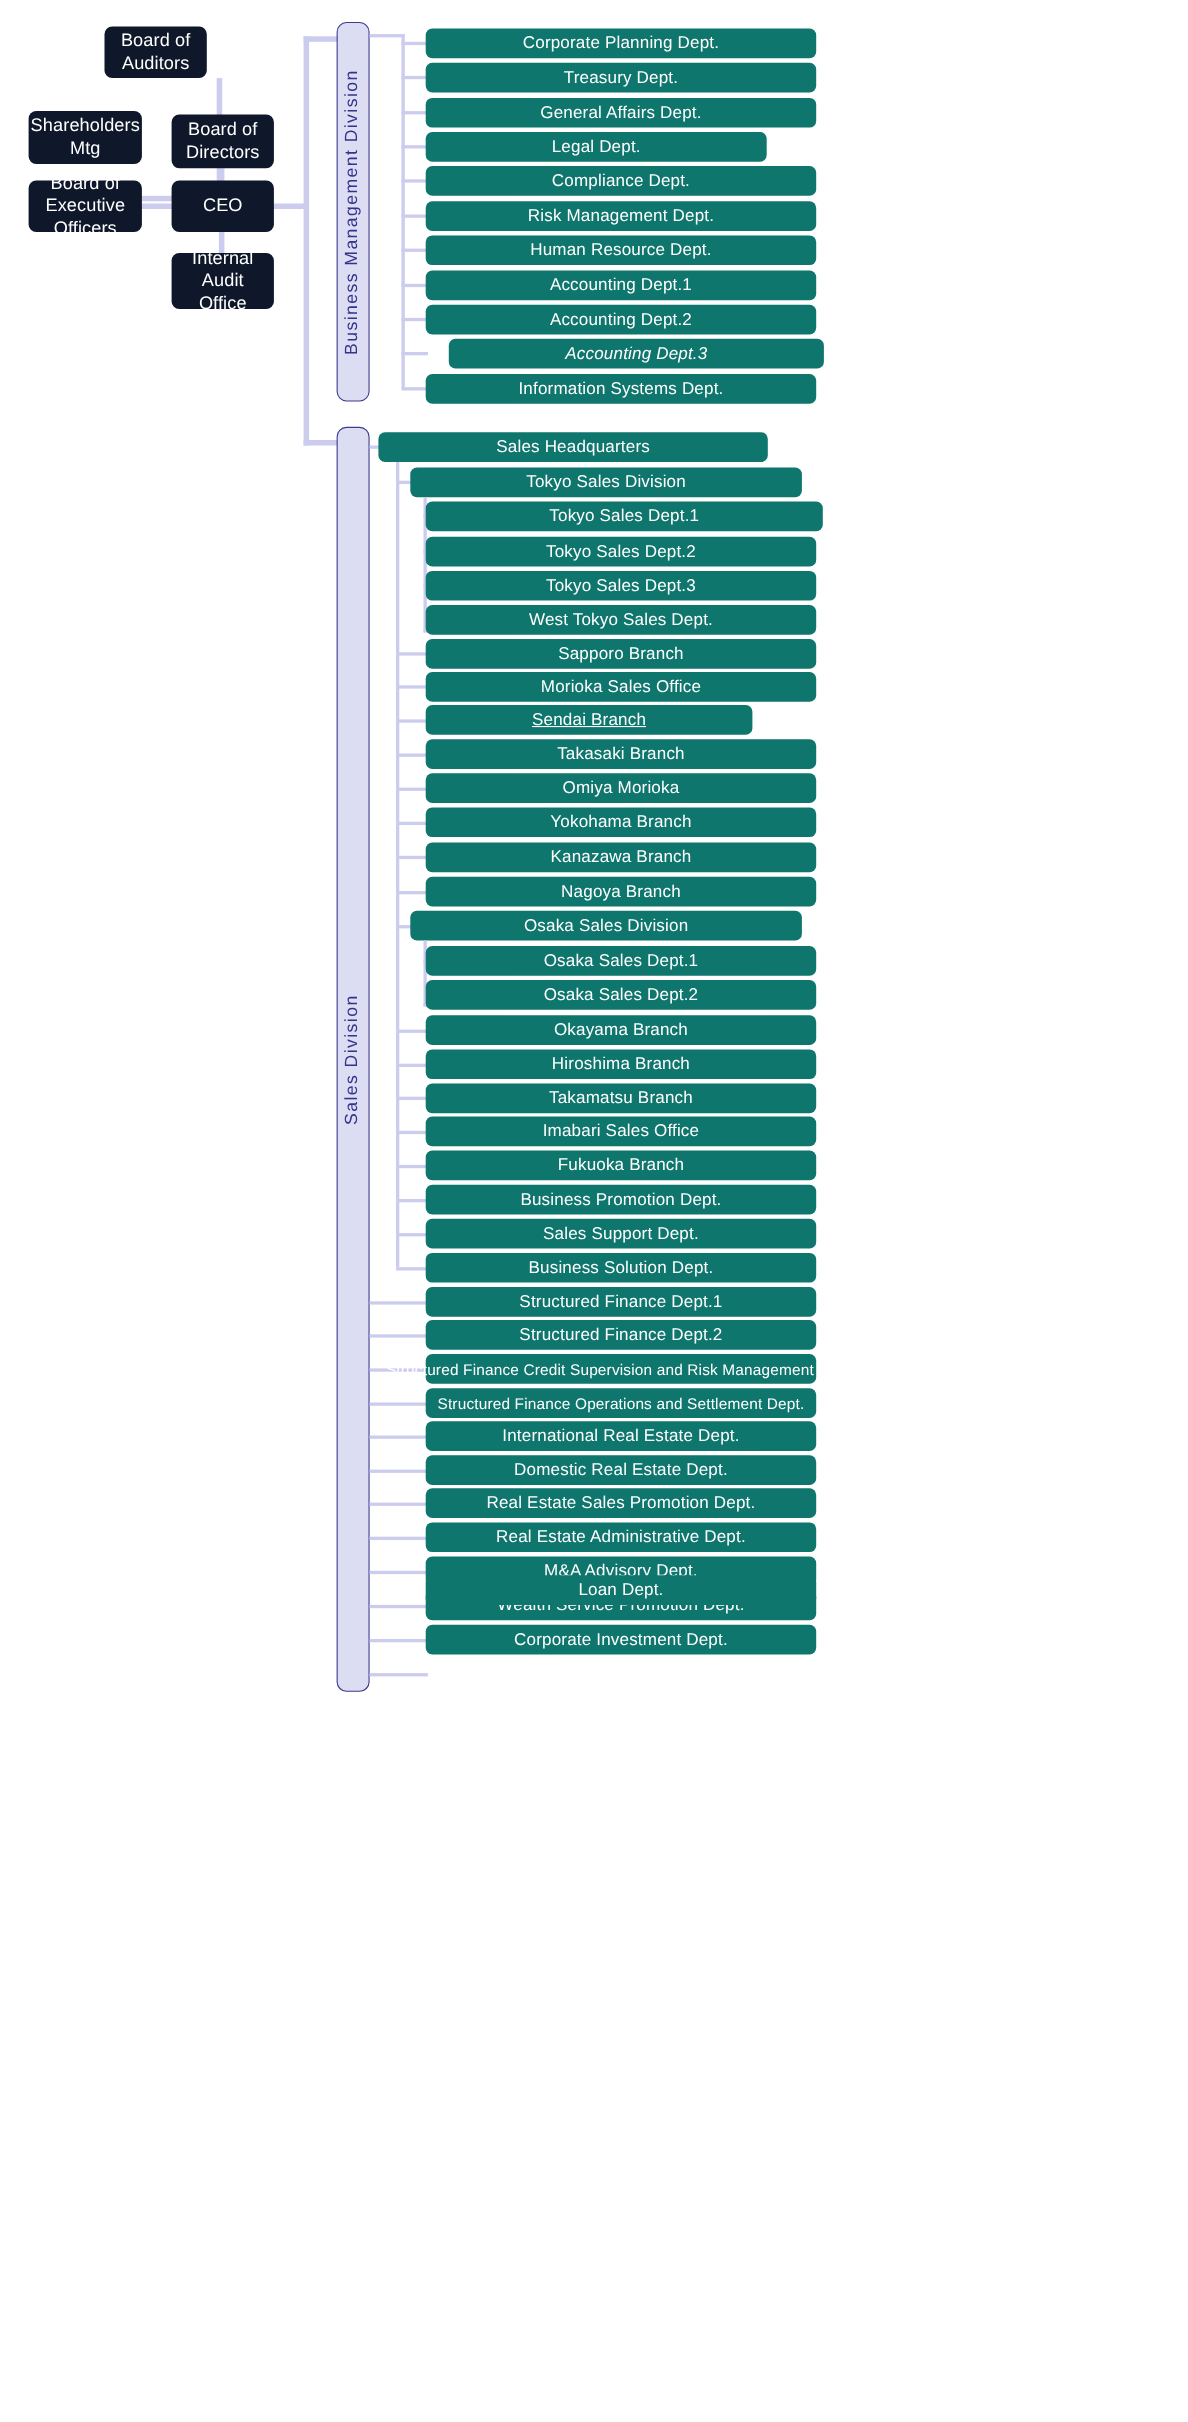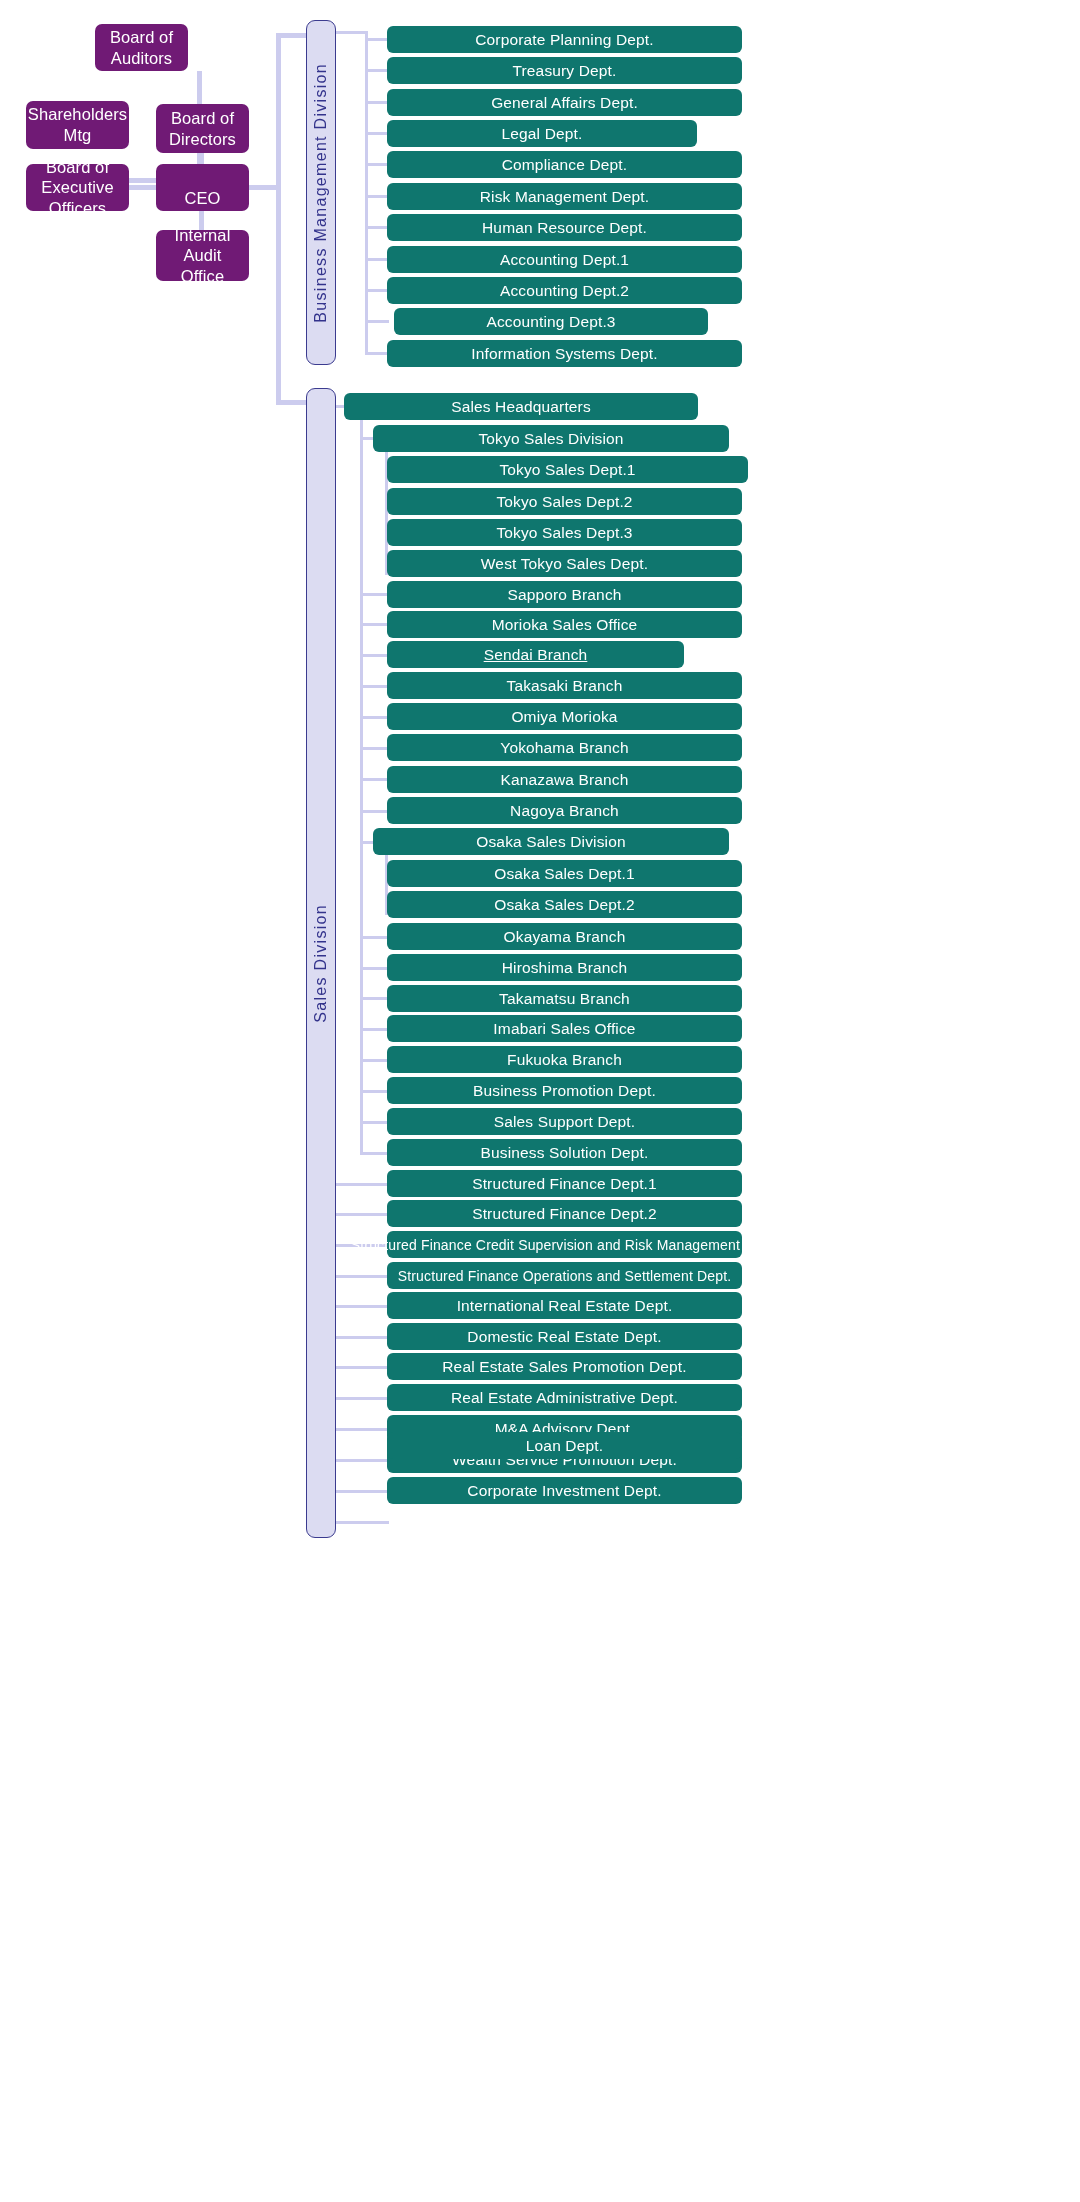--- a/index.html
+++ b/index.html
@@ -18,21 +18,21 @@
 
   
   .ln {
     position: absolute;
     background: #ccccee;
   }
 
   
   .gov {
     position: absolute;
-    background: #701a75;
+    background: #0f172a;
     color: #ffffff;
     border-radius: 7px;
     display: flex;
     align-items: center;
     justify-content: center;
     text-align: center;
     font-size: 16.5px;
     line-height: 1.25;
     letter-spacing: 0.1px;
     padding: 2px 6px;
@@ -106,21 +106,21 @@
   </div>
 
   <div class="gov" style="left:156px; top:104px; width:93px; height:49px;">
     <span><span>Board of</span><br><span>Directors</span></span>
   </div>
 
   <div class="gov" style="left:26px; top:164px; width:103px; height:47px;">
     <span><span>Board of</span><br><span>Executive</span><br><span>Officers</span></span>
   </div>
 
-  <div class="gov" style="left:156px; top:164px; width:93px; height:47px;align-items:flex-end;">
+  <div class="gov" style="left:156px; top:164px; width:93px; height:47px;">
     <span>CEO</span>
   </div>
 
   <div class="gov" style="left:156px; top:230px; width:93px; height:51px;">
     <span><span>Internal Audit</span><br><span>Office</span></span>
   </div>
 
   <div class="divbar" style="left:306px; top:20px; width:30px; height:345px;">
     <span>Business Management Division</span>
   </div>
@@ -171,21 +171,21 @@
   <div class="dept" style="left:387px; top:246px; width:355px; height:27px;">
       <span>Accounting Dept.1</span>
     </div>
 
   <div class="ln" style="left:365px; top:289px; width:24px; height:3px;"></div>
   <div class="dept" style="left:387px; top:277px; width:355px; height:27px;">
       <span>Accounting Dept.2</span>
     </div>
 
   <div class="ln" style="left:365px; top:320px; width:24px; height:3px;"></div>
-  <div class="dept" style="left:394px; top:308px; width:314px; height:27px;">
+  <div class="dept" style="left:408px; top:308px; width:341px; height:27px;font-style:italic;">
       <span>Accounting Dept.3</span>
     </div>
 
   <div class="ln" style="left:365px; top:352px; width:24px; height:3px;"></div>
   <div class="dept" style="left:387px; top:340px; width:355px; height:27px;">
       <span>Information Systems Dept.</span>
     </div>
 
   <div class="ln" style="left:336px; top:405px; width:10px; height:3px;"></div>
 

